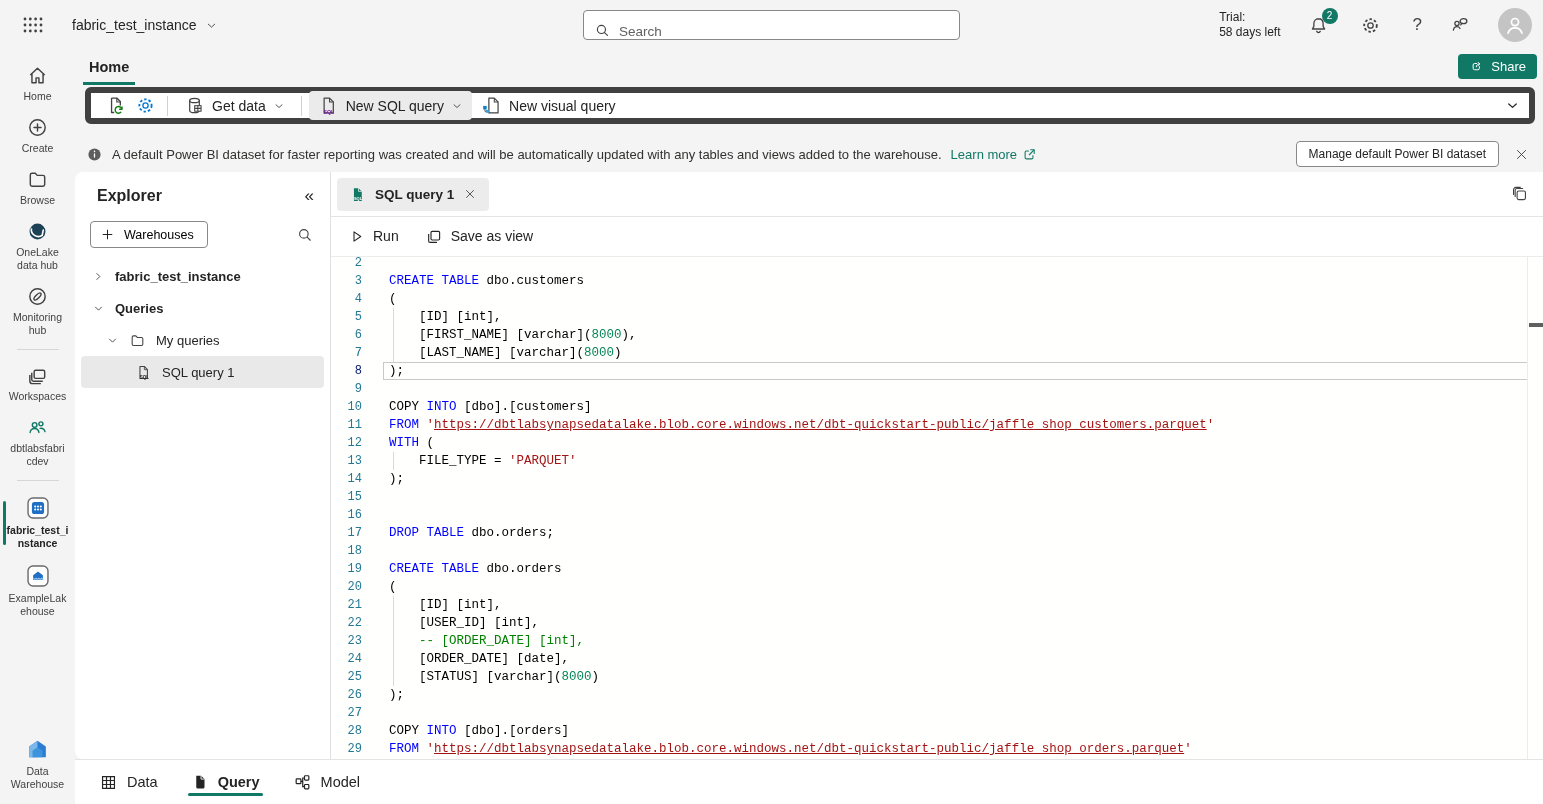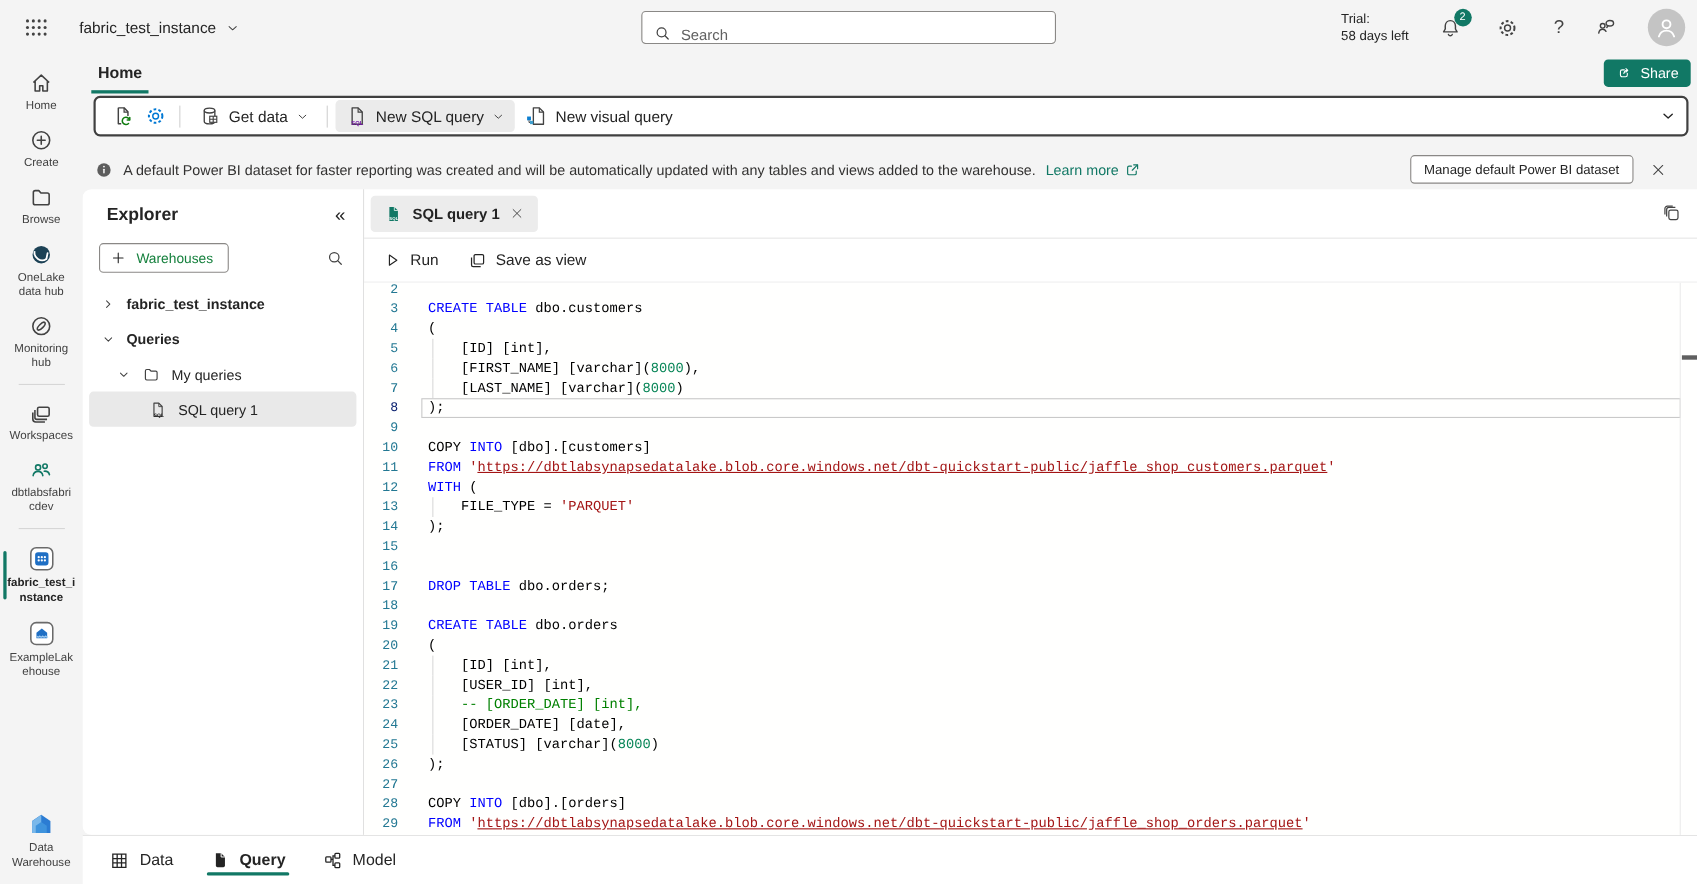--- a/index.html
+++ b/index.html
@@ -36,46 +36,46 @@
   .main { flex:1; display:flex; flex-direction:column; min-width:0; }
 
   
   .ribbon-tabs { height:35px; position:relative; display:flex; align-items:flex-end; padding-left:8px; }
   .home-tab { font-size:14.5px; font-weight:700; padding:6px 6px 7px; border-bottom:3px solid #117865; cursor:pointer; }
   .share-btn { position:absolute; right:6px; top:4px; height:25px; background:#117865; color:#fff; border:none;
     border-radius:4px; display:flex; align-items:center; gap:7px; padding:0 11px; font-size:13px; font-family:"Liberation Sans",sans-serif; cursor:pointer; }
 
   
   .ribbon { height:51px; position:relative; }
-  .ribbon-bar { position:absolute; left:10px; right:8px; top:2px; height:37px; background:#fff; border:2px solid #404040;
+  .ribbon-bar { position:absolute; left:10px; right:8px; top:2px; height:37px; background:#fff; border:6px solid #404040;
     border-radius:6px; display:flex; align-items:center; padding:0 9px; }
   .icon-btn { width:30px; height:28px; display:flex; align-items:center; justify-content:center; border-radius:4px; cursor:pointer; }
   .rb-div { width:1px; height:20px; background:#d1d1d1; margin:0 7px; }
   .rb-btn { display:flex; align-items:center; gap:7px; font-size:14px; color:#242424; height:29px; padding:0 9px; border-radius:4px; cursor:pointer; white-space:nowrap; }
   .rb-btn.pressed { background:#ebebeb; }
   .ribbon-collapse { margin-left:auto; cursor:pointer; }
 
   
-  .banner { height:36px; display:flex; align-items:center; padding:0 24px 0 11px; gap:9px; font-size:13px; color:#323130; }
+  .banner { height:36px; display:flex; align-items:center; padding:0 10px 0 11px; gap:9px; font-size:13px; color:#323130; }
   .learn-more { color:#117865; display:flex; align-items:center; gap:5px; cursor:pointer; white-space:nowrap; }
   .banner-spacer { flex:1; }
   .manage-btn { height:26px; background:#fff; border:1px solid #8a8886; border-radius:4px; padding:0 12px;
     font-size:12px; font-family:"Liberation Sans",sans-serif; color:#242424; cursor:pointer; white-space:nowrap; }
   .banner-close { margin:0 4px 0 6px; cursor:pointer; }
 
   
   .content { flex:1; min-height:0; display:flex; background:#fff; border-top-left-radius:8px; border-bottom-left-radius:8px; }
 
   .explorer { width:256px; flex:none; border-right:1px solid #e0e0e0; padding-top:10px; }
   .exp-header { display:flex; align-items:center; padding:4px 16px 6px 22px; }
   .exp-title { font-size:16px; font-weight:700; }
   .exp-collapse { margin-left:auto; font-size:17px; color:#242424; cursor:pointer; }
   .exp-toolbar { display:flex; align-items:center; padding:9px 16px 12px 15px; }
   .wh-btn { height:27px; display:flex; align-items:center; gap:9px; border:1px solid #8a8886; border-radius:4px;
-    background:#fff; padding:0 13px 0 9px; font-size:12.5px; font-family:"Liberation Sans",sans-serif; color:#15803d; cursor:pointer; }
+    background:#fff; padding:0 13px 0 9px; font-size:12.5px; font-family:"Liberation Sans",sans-serif; color:#000000; cursor:pointer; }
   .exp-search { margin-left:auto; cursor:pointer; }
   .tree-row { height:32px; display:flex; align-items:center; font-size:13px; color:#242424; gap:10px; cursor:pointer; }
   .tree-row .lbl { white-space:nowrap; }
   .bold { font-weight:700; }
   .sel-row { background:#e9e9e9; border-radius:4px; margin:0 6px; height:32px; }
   .pl1 { padding-left:17px; } .pl2 { padding-left:31px; } .pl3 { padding-left:49px; } .pl4 { padding-left:54px; }
 
   .editor { flex:1; min-width:0; display:flex; flex-direction:column; position:relative; }
   .tabstrip { height:45px; flex:none; display:flex; align-items:center; padding-left:6px; border-bottom:1px solid #e5e5e5; position:relative; }
   .qtab { height:33px; background:#ececec; border-radius:4px; display:flex; align-items:center; gap:9px; padding:0 12px; font-size:13.5px; font-weight:700; cursor:pointer; }

